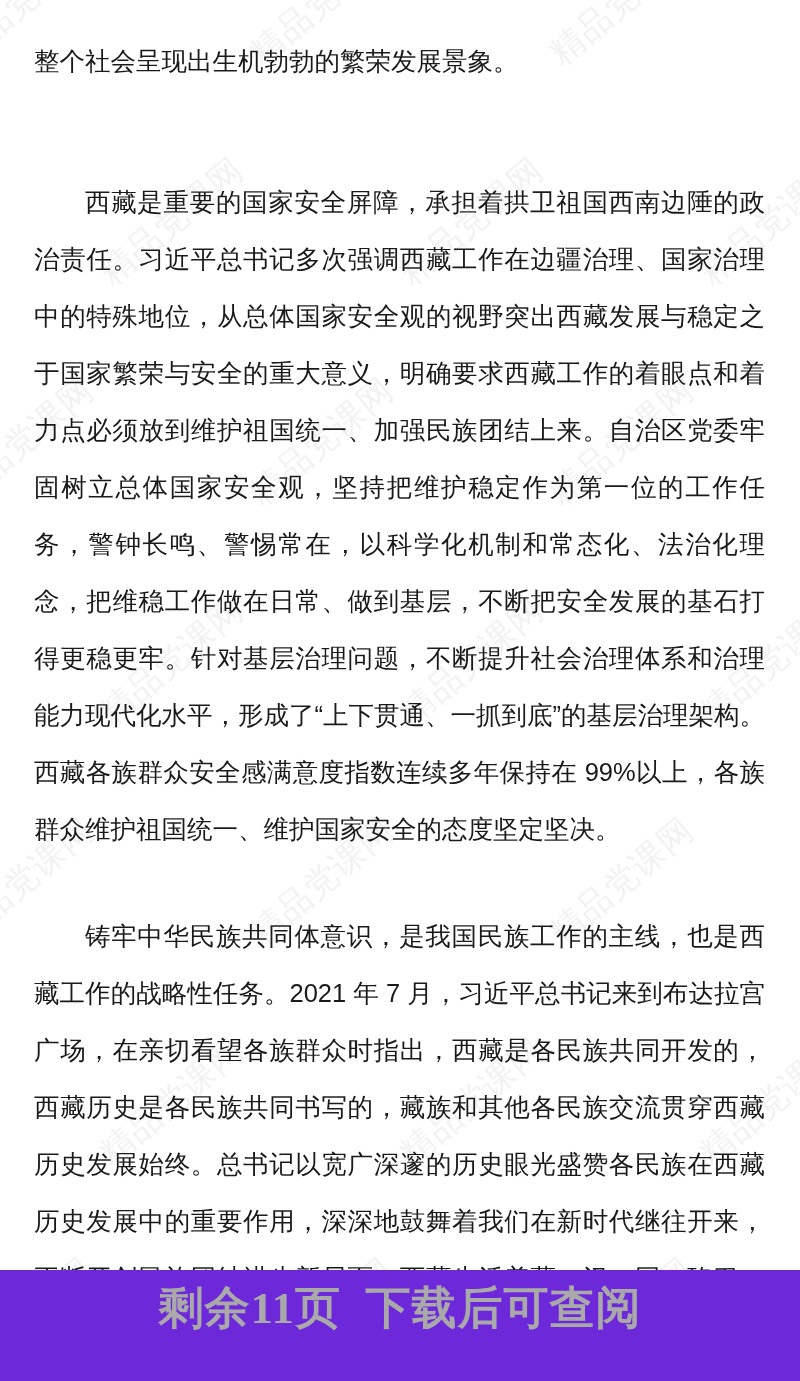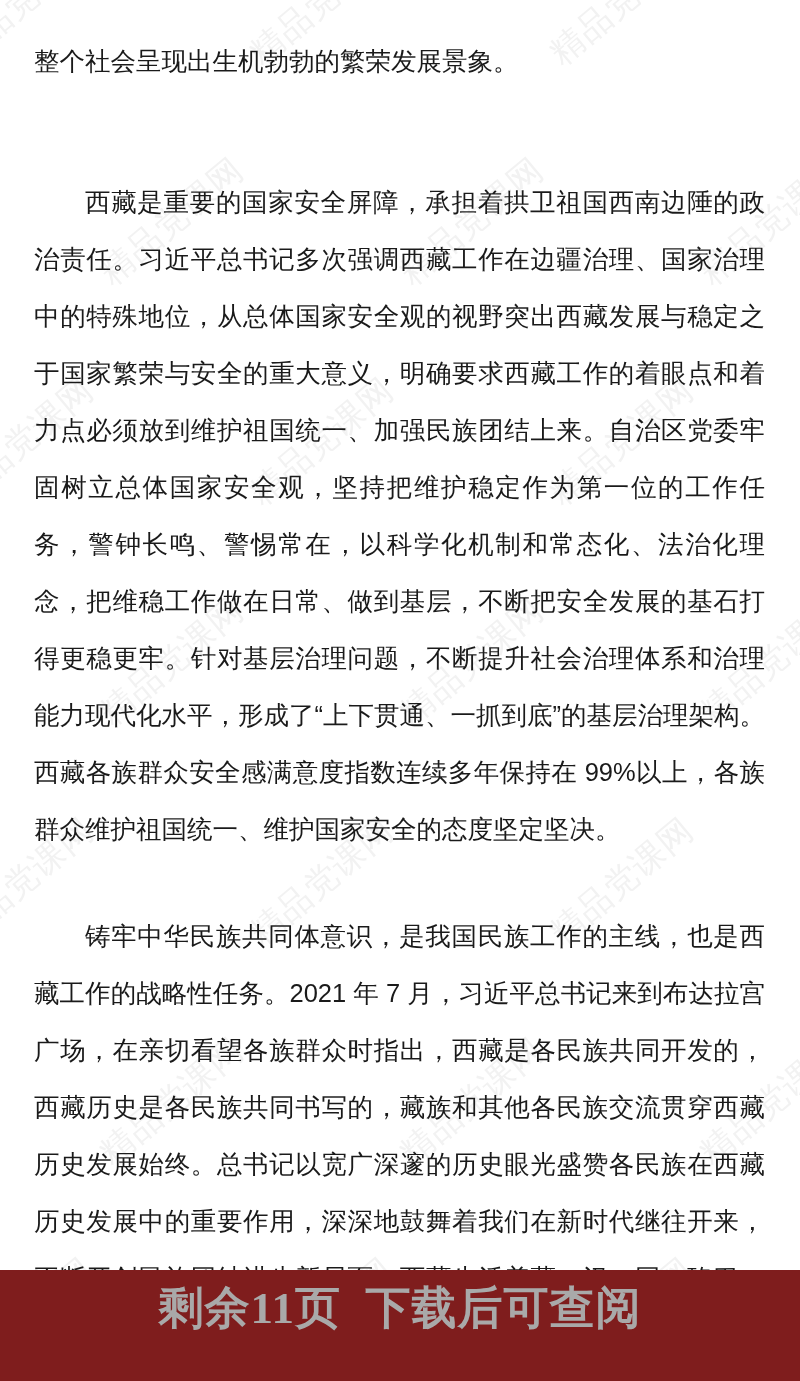--- a/index.html
+++ b/index.html
@@ -94,21 +94,21 @@
   #bottom-overlay {
     position: absolute;
     left: 0;
     top: 1270px;
     width: 800px;
     height: 111px;
     z-index: 3;
     display: flex;
     align-items: flex-start;
     justify-content: center;
-    background: #7f1d1d;
+    background: #6d28d9;
   }
 
   #bottom-overlay .notice {
     font-family: "Liberation Serif", "DejaVu Serif", serif;
     font-size: 45px;
     font-weight: 700;
     color: #a9a9a9;
     white-space: pre;
     letter-spacing: 1px;
     line-height: 60px;

